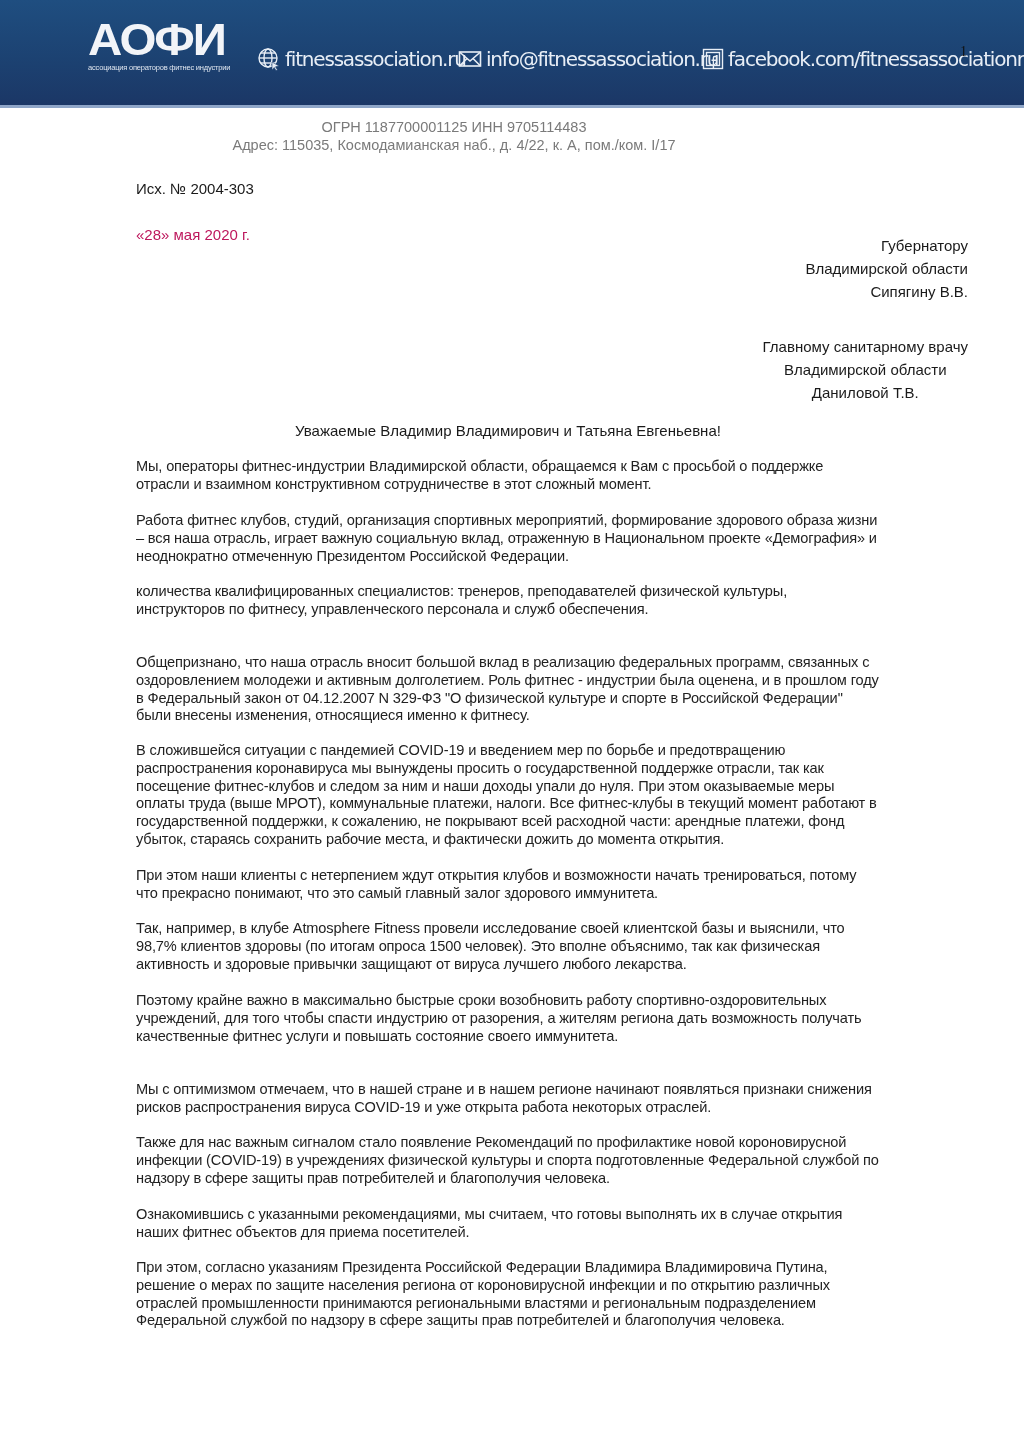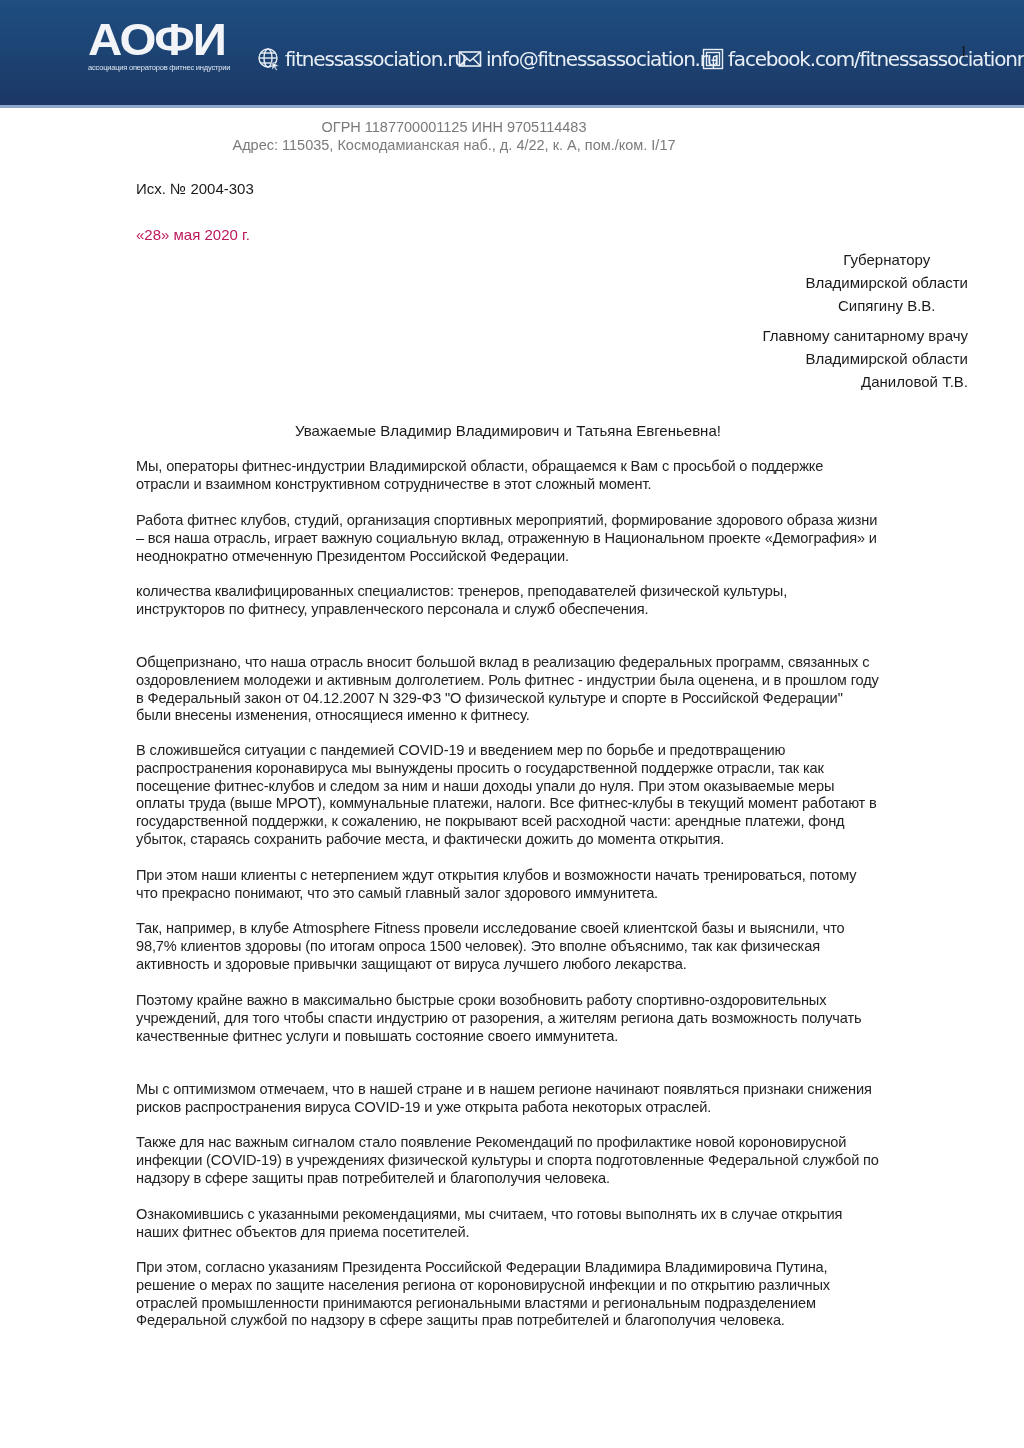--- a/index.html
+++ b/index.html
@@ -106,22 +106,22 @@
       color: #be185d;
     }
     .addressee {
       position: absolute;
       right: 56px;
       text-align: right;
       font-size: 15px;
       line-height: 23px;
       color: #1a1a1a;
     }
-    .addressee-1 { top: 248px; text-align: center; }
-    .addressee-2 { top: 324px; }
+    .addressee-1 { top: 234px; }
+    .addressee-2 { top: 335px; text-align: center; }
     .salutation {
       position: absolute;
       left: 0;
       width: 936px;
       text-align: center;
       top: 422px;
       font-size: 15px;
       color: #1a1a1a;
     }
     .salutation span { margin-left: 80px; display: inline-block; }

